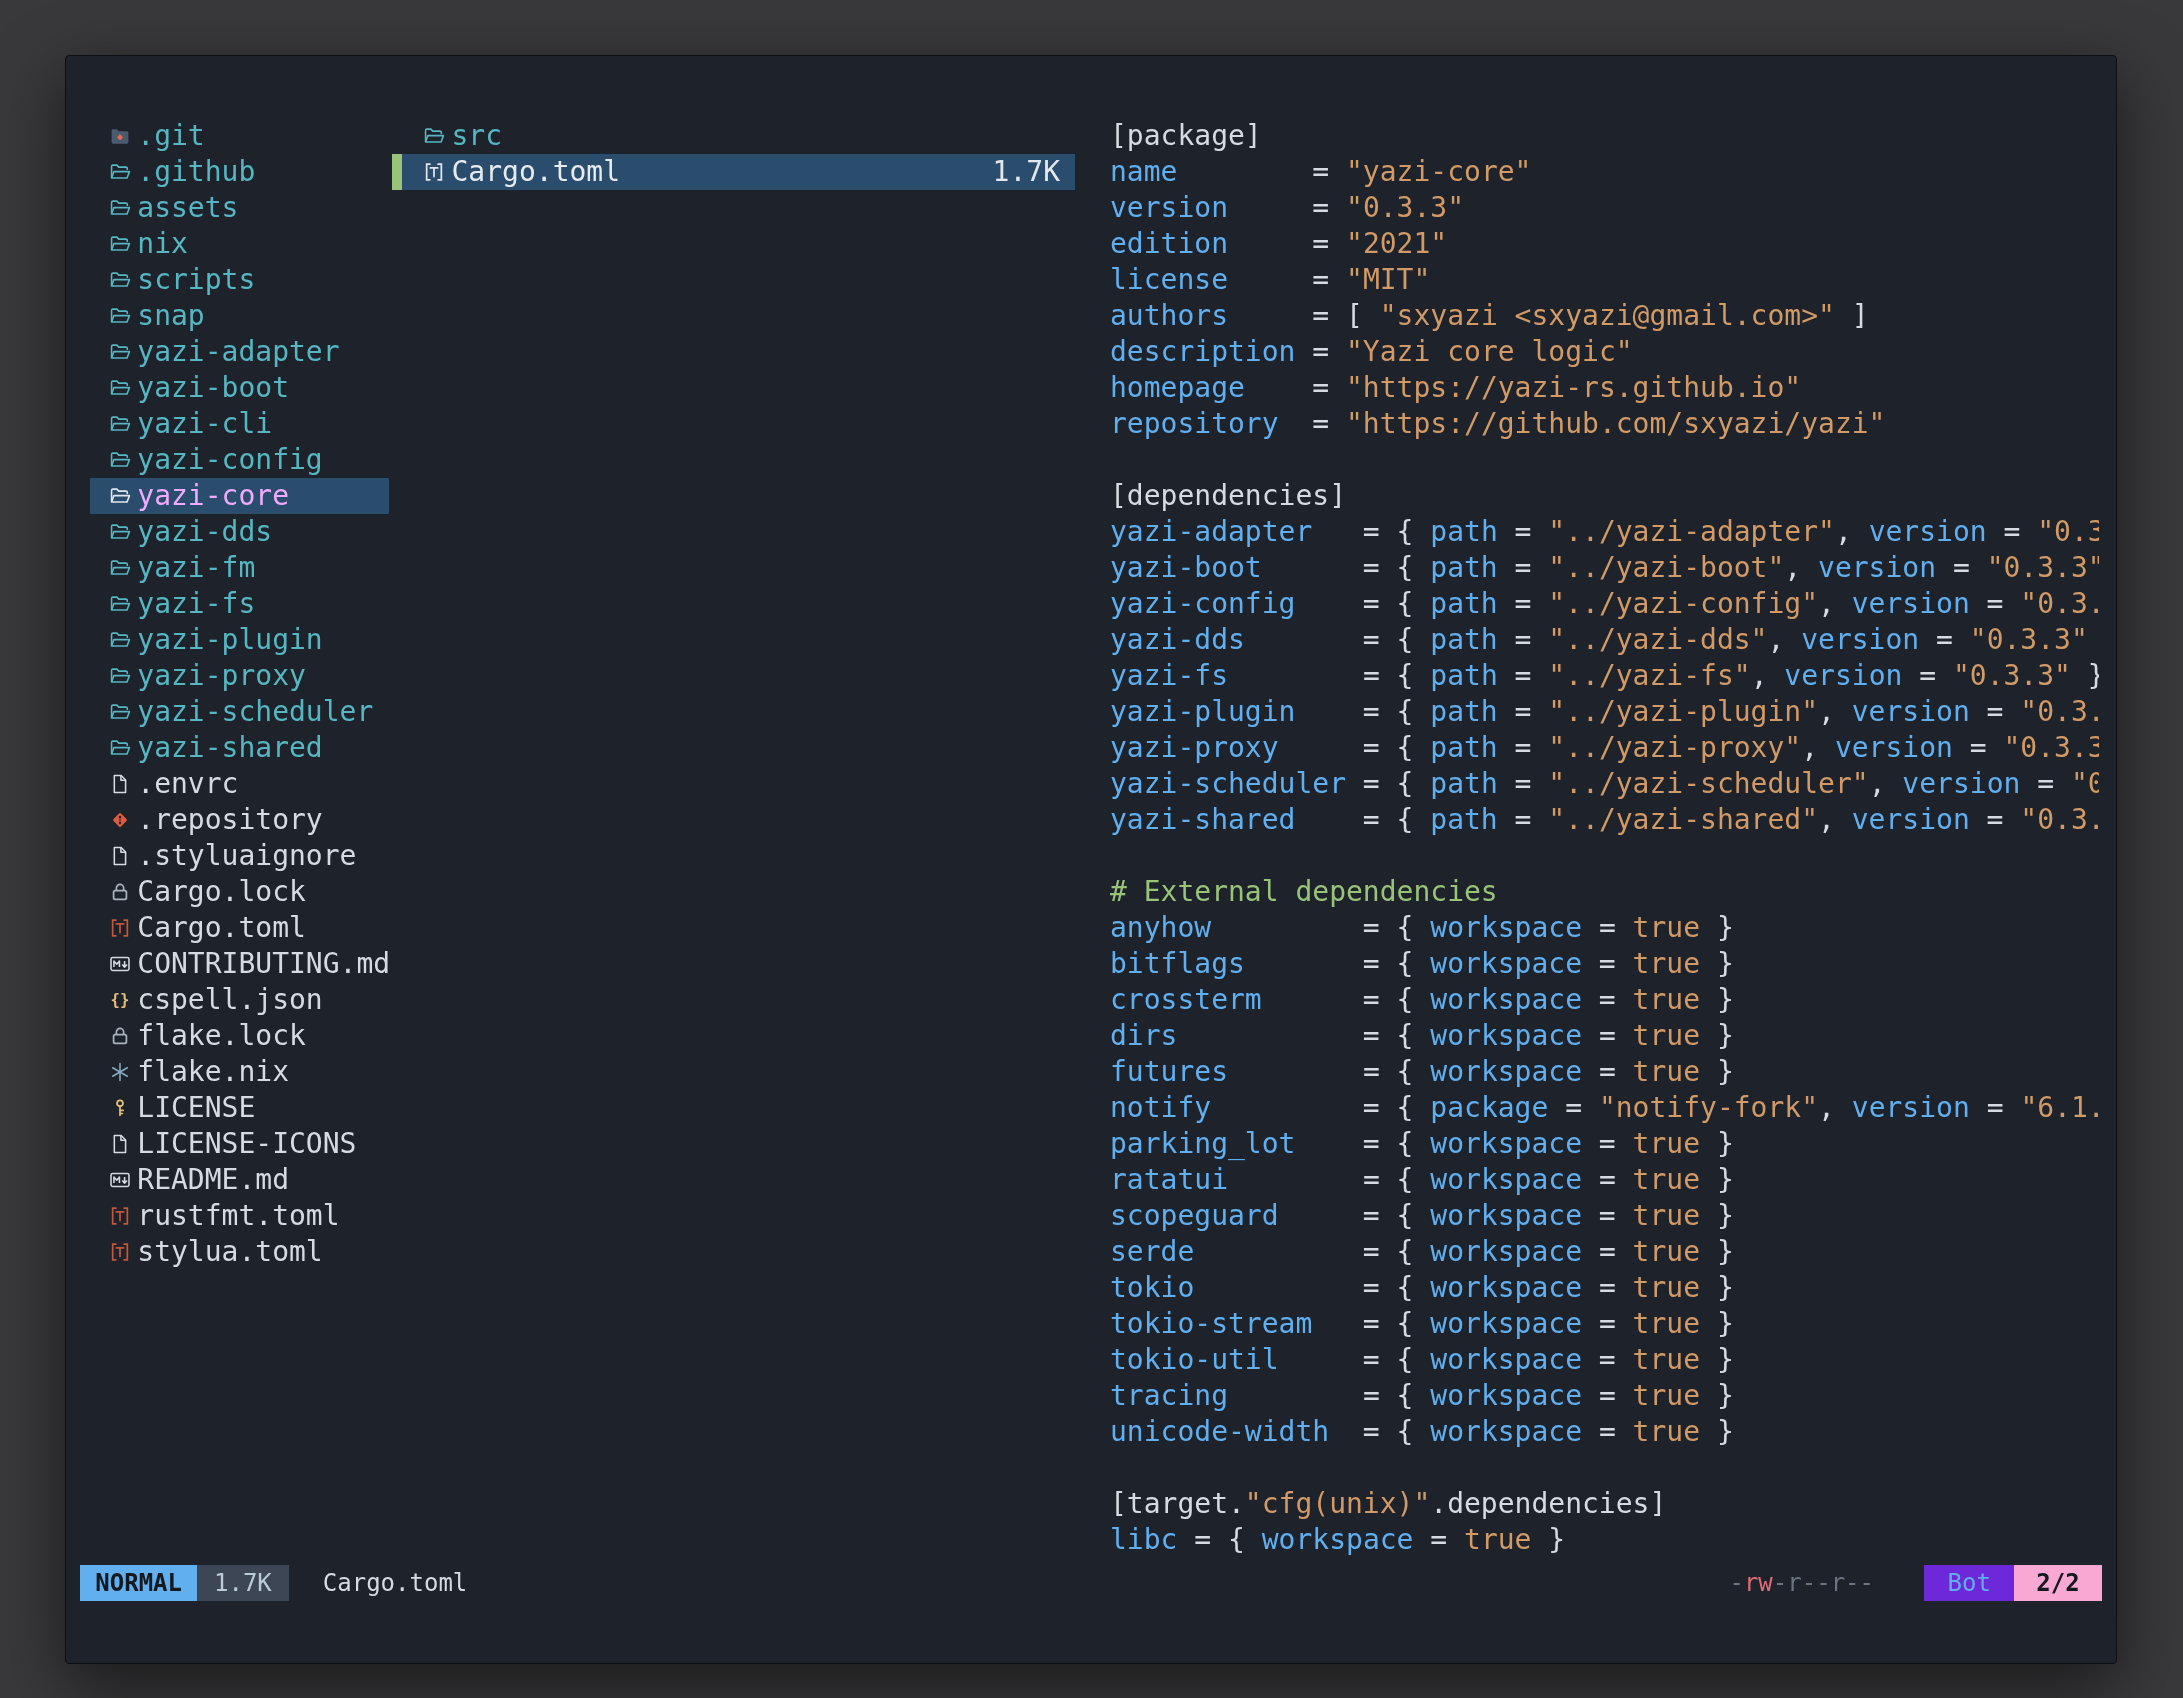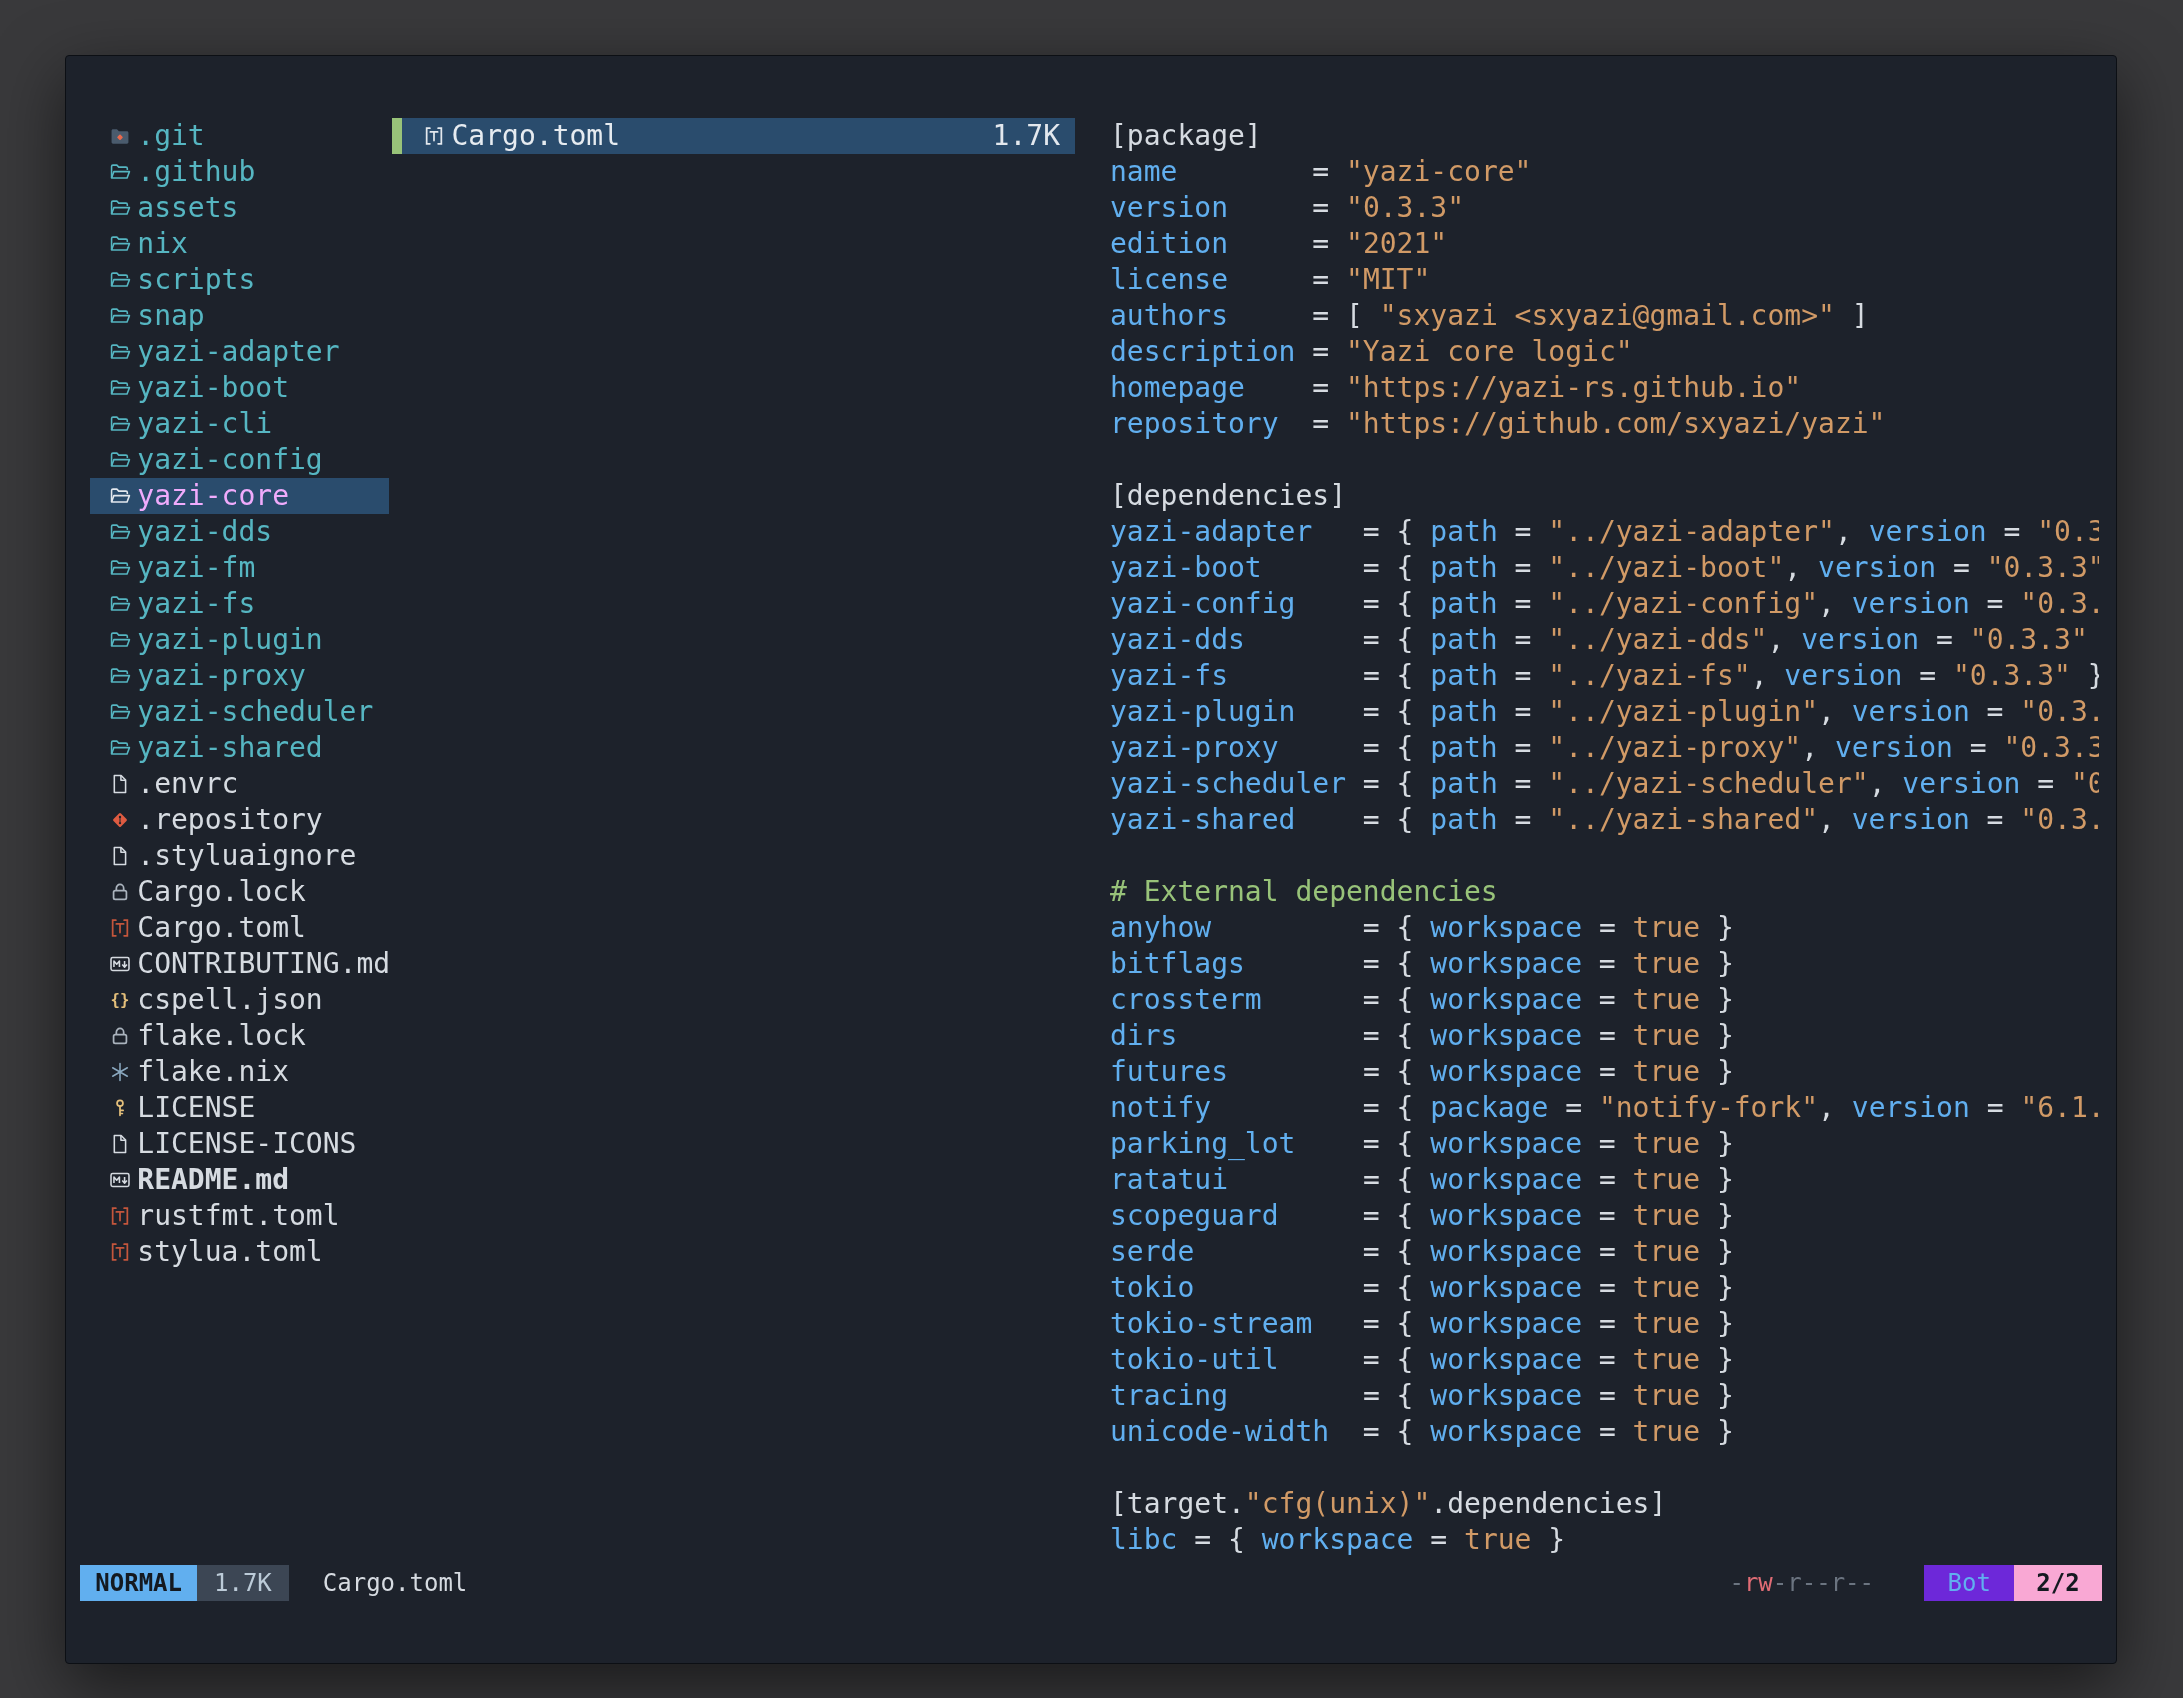--- a/index.html
+++ b/index.html
@@ -324,21 +324,21 @@
         <span class="label" style="color: rgb(214, 219, 225);">LICENSE-ICONS</span>
       </div>
       <div class="row">
         <span class="icon" style="color: rgb(213, 218, 224);">
           <svg viewBox="0 0 24 24" fill="none" stroke="currentColor" stroke-width="1.7" stroke-linejoin="round">
             <rect x="2.2" y="5" width="19.6" height="14" rx="1.8"></rect>
             <path d="M5.4 15.2V8.8l3 3.4 3-3.4v6.4"></path>
             <path d="M17 8.8v6.4M14.4 12.6l2.6 2.8 2.6-2.8"></path>
           </svg>
         </span>
-        <span class="label" style="color: rgb(214, 219, 225); font-weight: bold;">README.md</span>
+        <span class="label" style="color: rgb(214, 219, 225);">README.md</span>
       </div>
       <div class="row">
         <span class="icon" style="color: rgb(196, 86, 60);">
           <svg viewBox="0 0 24 24" fill="none" stroke="currentColor" stroke-width="1.9" stroke-linecap="round">
             <path d="M7.5 3.5H4v17h3.5M16.5 3.5H20v17h-3.5"></path>
             <path d="M8 7.5h8M12 7.5v9.5"></path>
           </svg>
         </span>
         <span class="label" style="color: rgb(214, 219, 225);">rustfmt.toml</span>
       </div>
@@ -347,20 +347,29 @@
           <svg viewBox="0 0 24 24" fill="none" stroke="currentColor" stroke-width="1.9" stroke-linecap="round">
             <path d="M7.5 3.5H4v17h3.5M16.5 3.5H20v17h-3.5"></path>
             <path d="M8 7.5h8M12 7.5v9.5"></path>
           </svg>
         </span>
         <span class="label" style="color: rgb(214, 219, 225);">stylua.toml</span>
       </div>
     </div>
 
   <div class="pane pane-current" id="current-list">
+      <div class="row">
+        <span class="icon" style="color: rgb(86, 182, 194);">
+          <svg viewBox="0 0 24 24" fill="none" stroke="currentColor" stroke-width="1.7" stroke-linejoin="round">
+            <path d="M2.8 18.6V6c0-.8.65-1.5 1.5-1.5h4.3l2 2.2h7.9c.8 0 1.5.7 1.5 1.5v1.6"></path>
+            <path d="M2.8 18.6l2.5-7h17l-2.6 7z"></path>
+          </svg>
+        </span>
+        <span class="label" style="color: rgb(86, 182, 194);">src</span>
+      </div>
       <div class="row selected">
         <span class="marker"></span>
         <span class="icon" style="color: rgb(227, 232, 238);">
           <svg viewBox="0 0 24 24" fill="none" stroke="currentColor" stroke-width="1.9" stroke-linecap="round">
             <path d="M7.5 3.5H4v17h3.5M16.5 3.5H20v17h-3.5"></path>
             <path d="M8 7.5h8M12 7.5v9.5"></path>
           </svg>
         </span>
         <span class="label" style="color: rgb(230, 235, 240);">Cargo.toml</span>
         <span class="fsize">1.7K</span>

